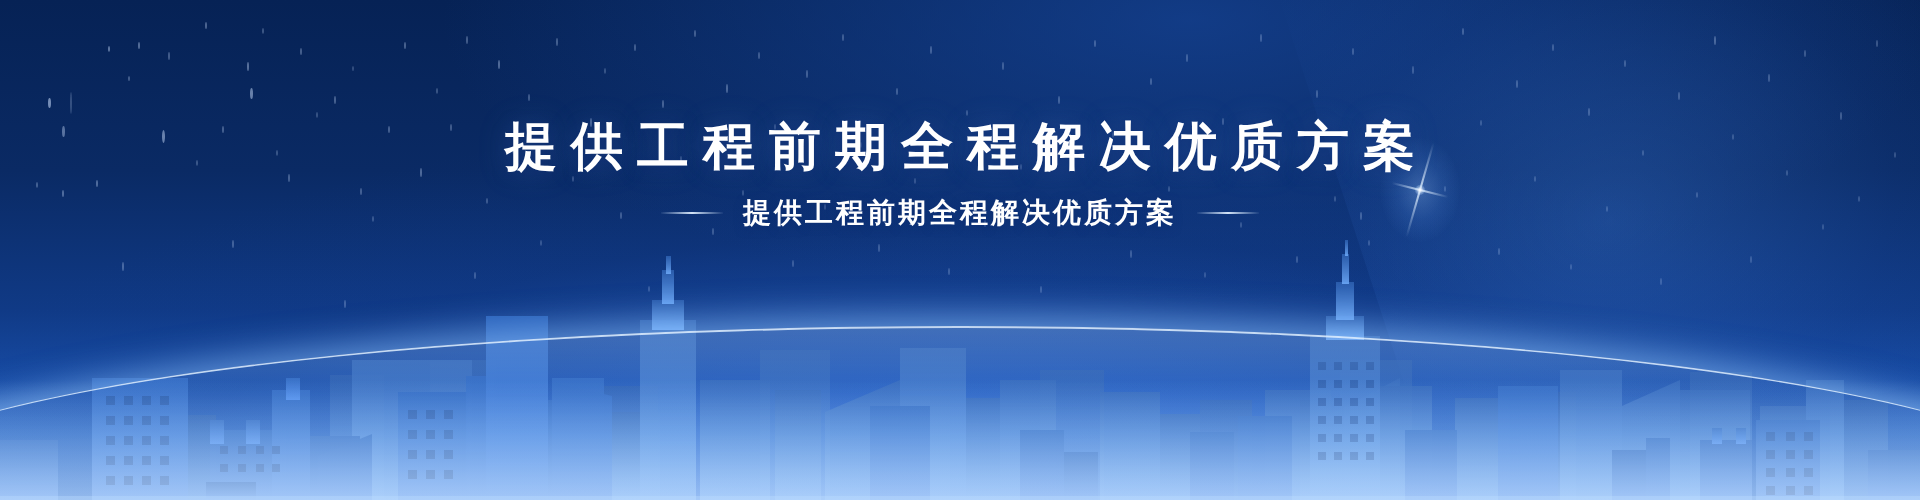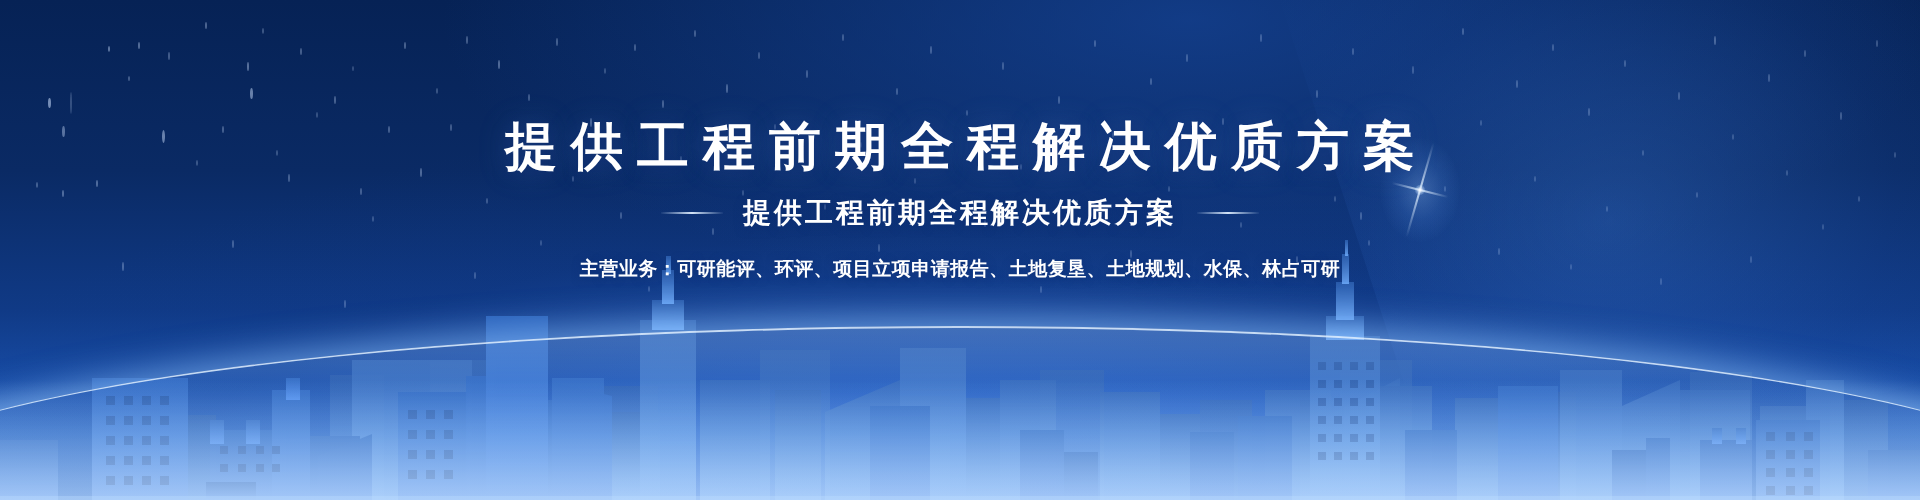--- a/index.html
+++ b/index.html
@@ -517,15 +517,14 @@
 
   <div class="content">
     <h1 class="headline">提供工程前期全程解决优质方案</h1>
 
     <div class="subtitle-row">
       <span class="dash"></span>
       <span class="subtitle">提供工程前期全程解决优质方案</span>
       <span class="dash"></span>
     </div>
 
-    <p class="tagline">主营业务：可研能评、环评、项目立项申请报告、土地复垦、土地规划、水保、林占可研</p>
   </div>
 </div>
 
 </body></html>

